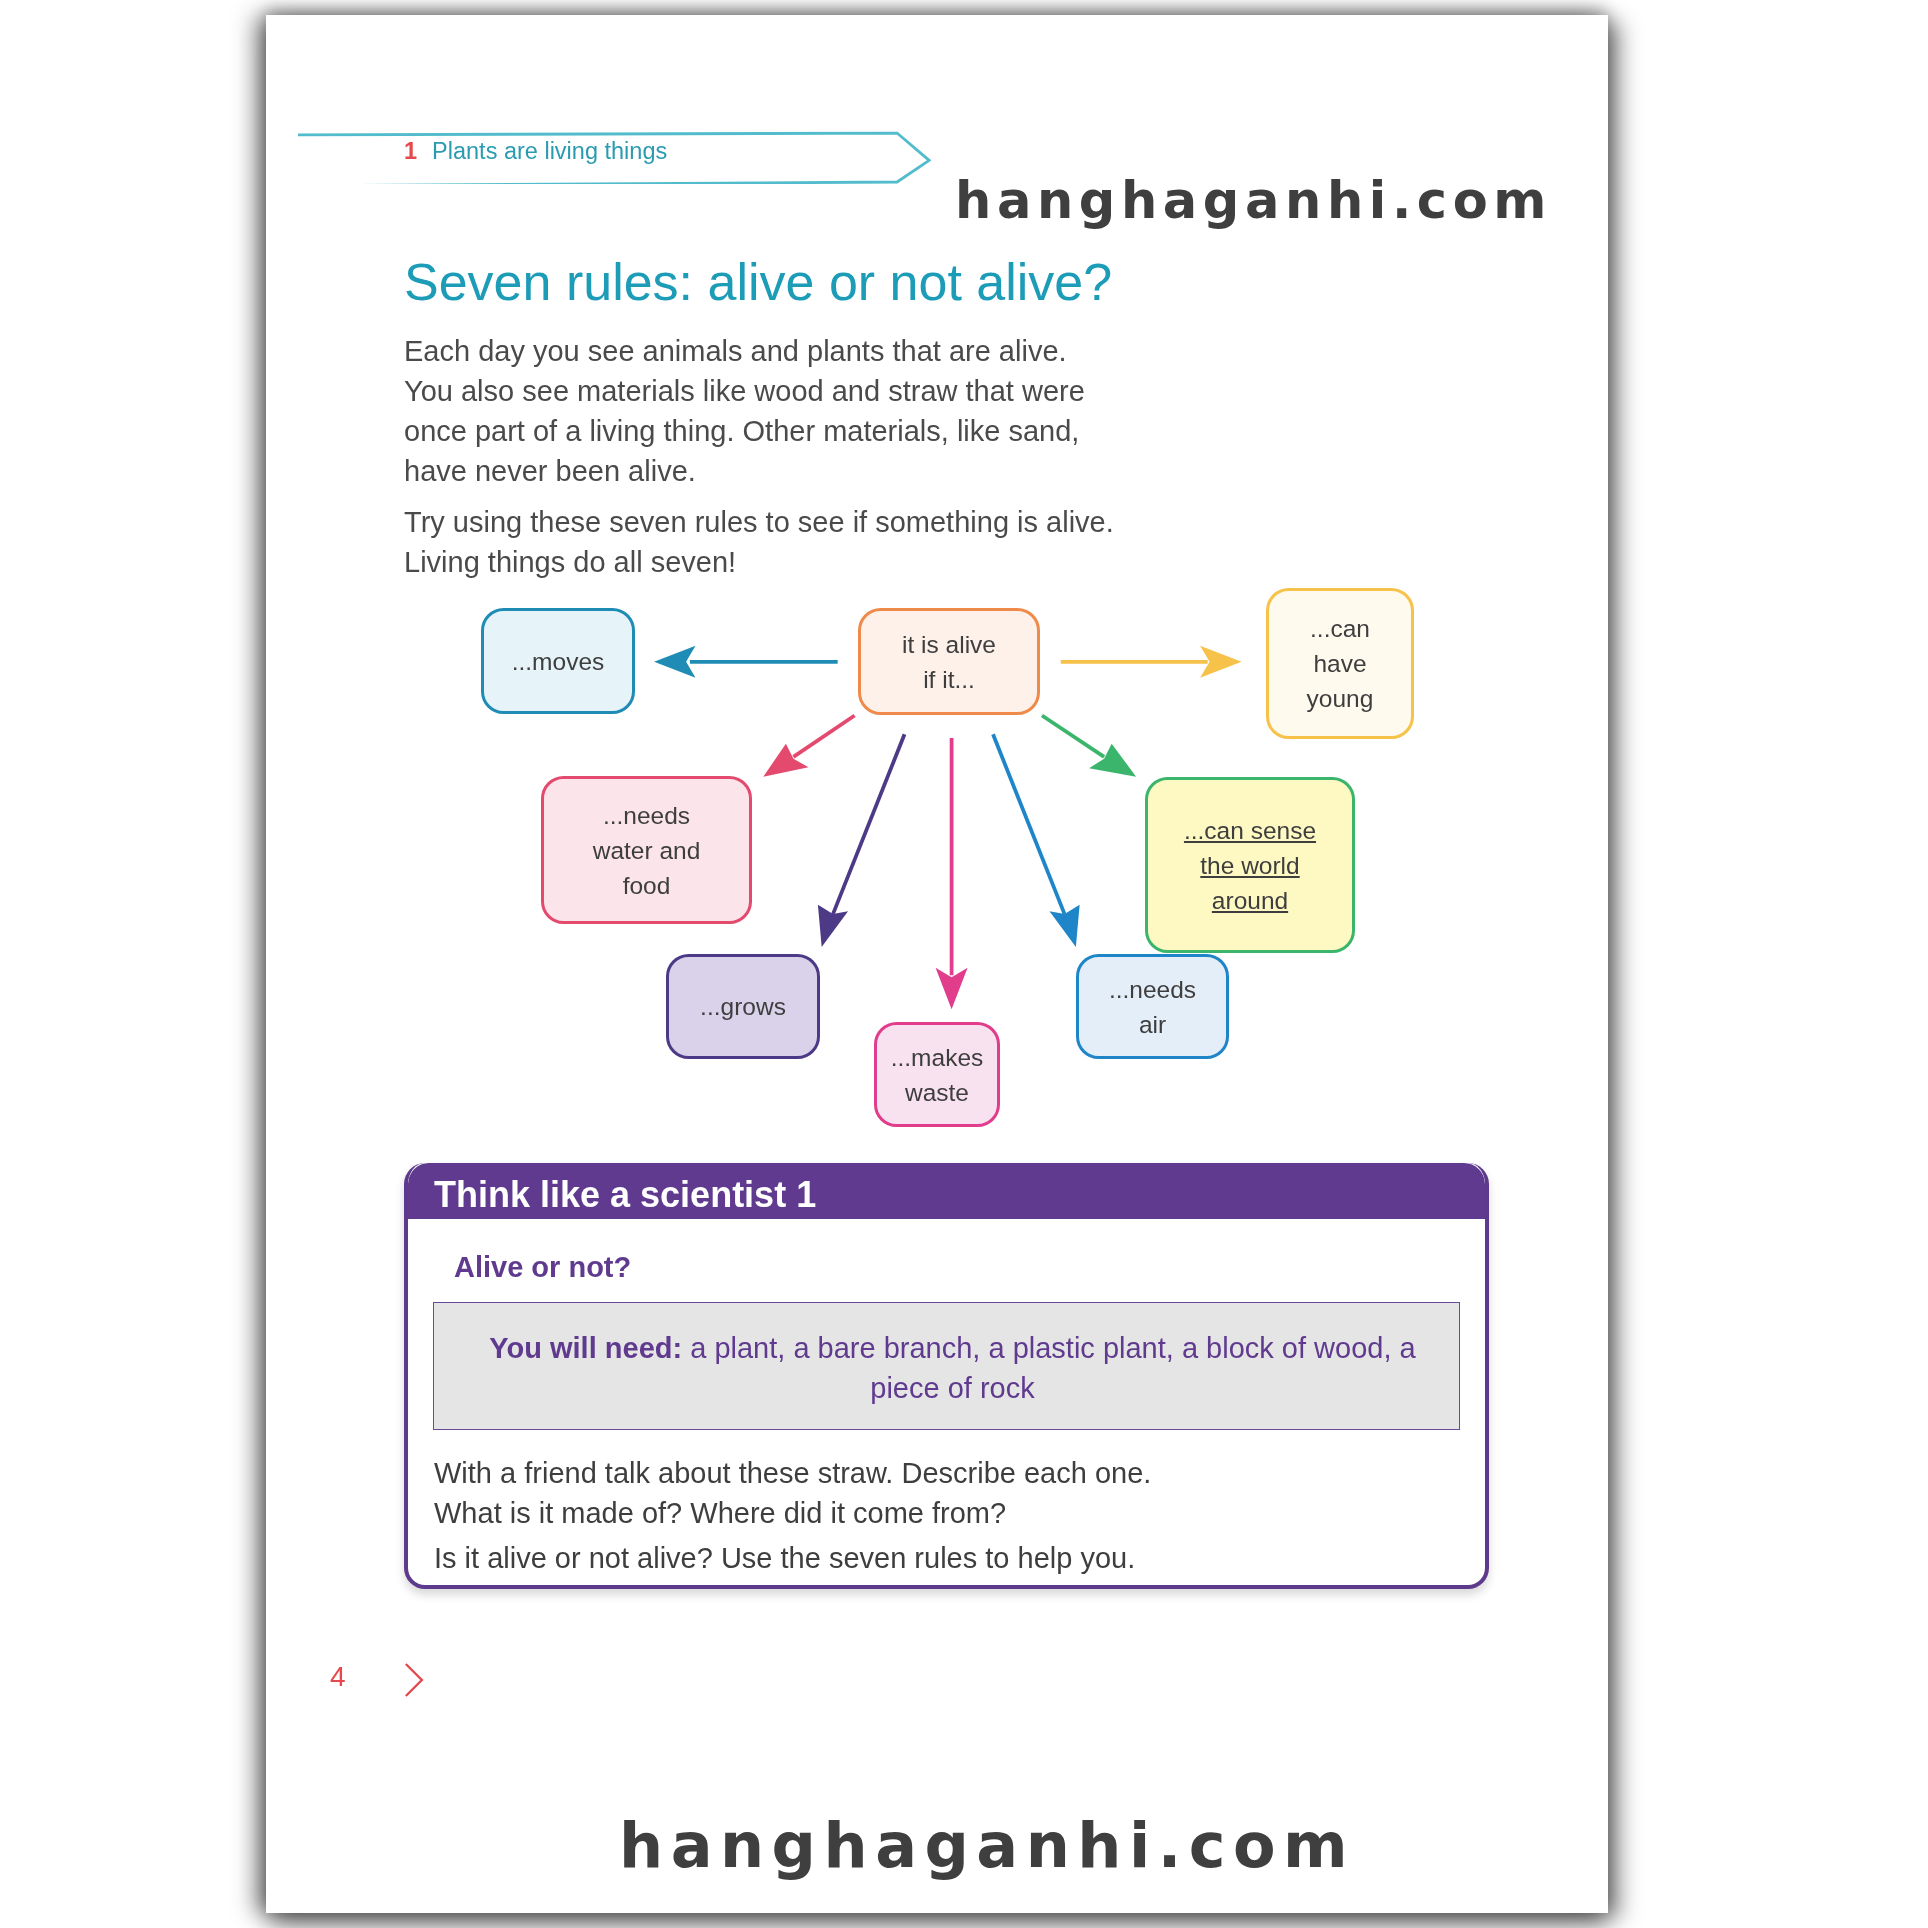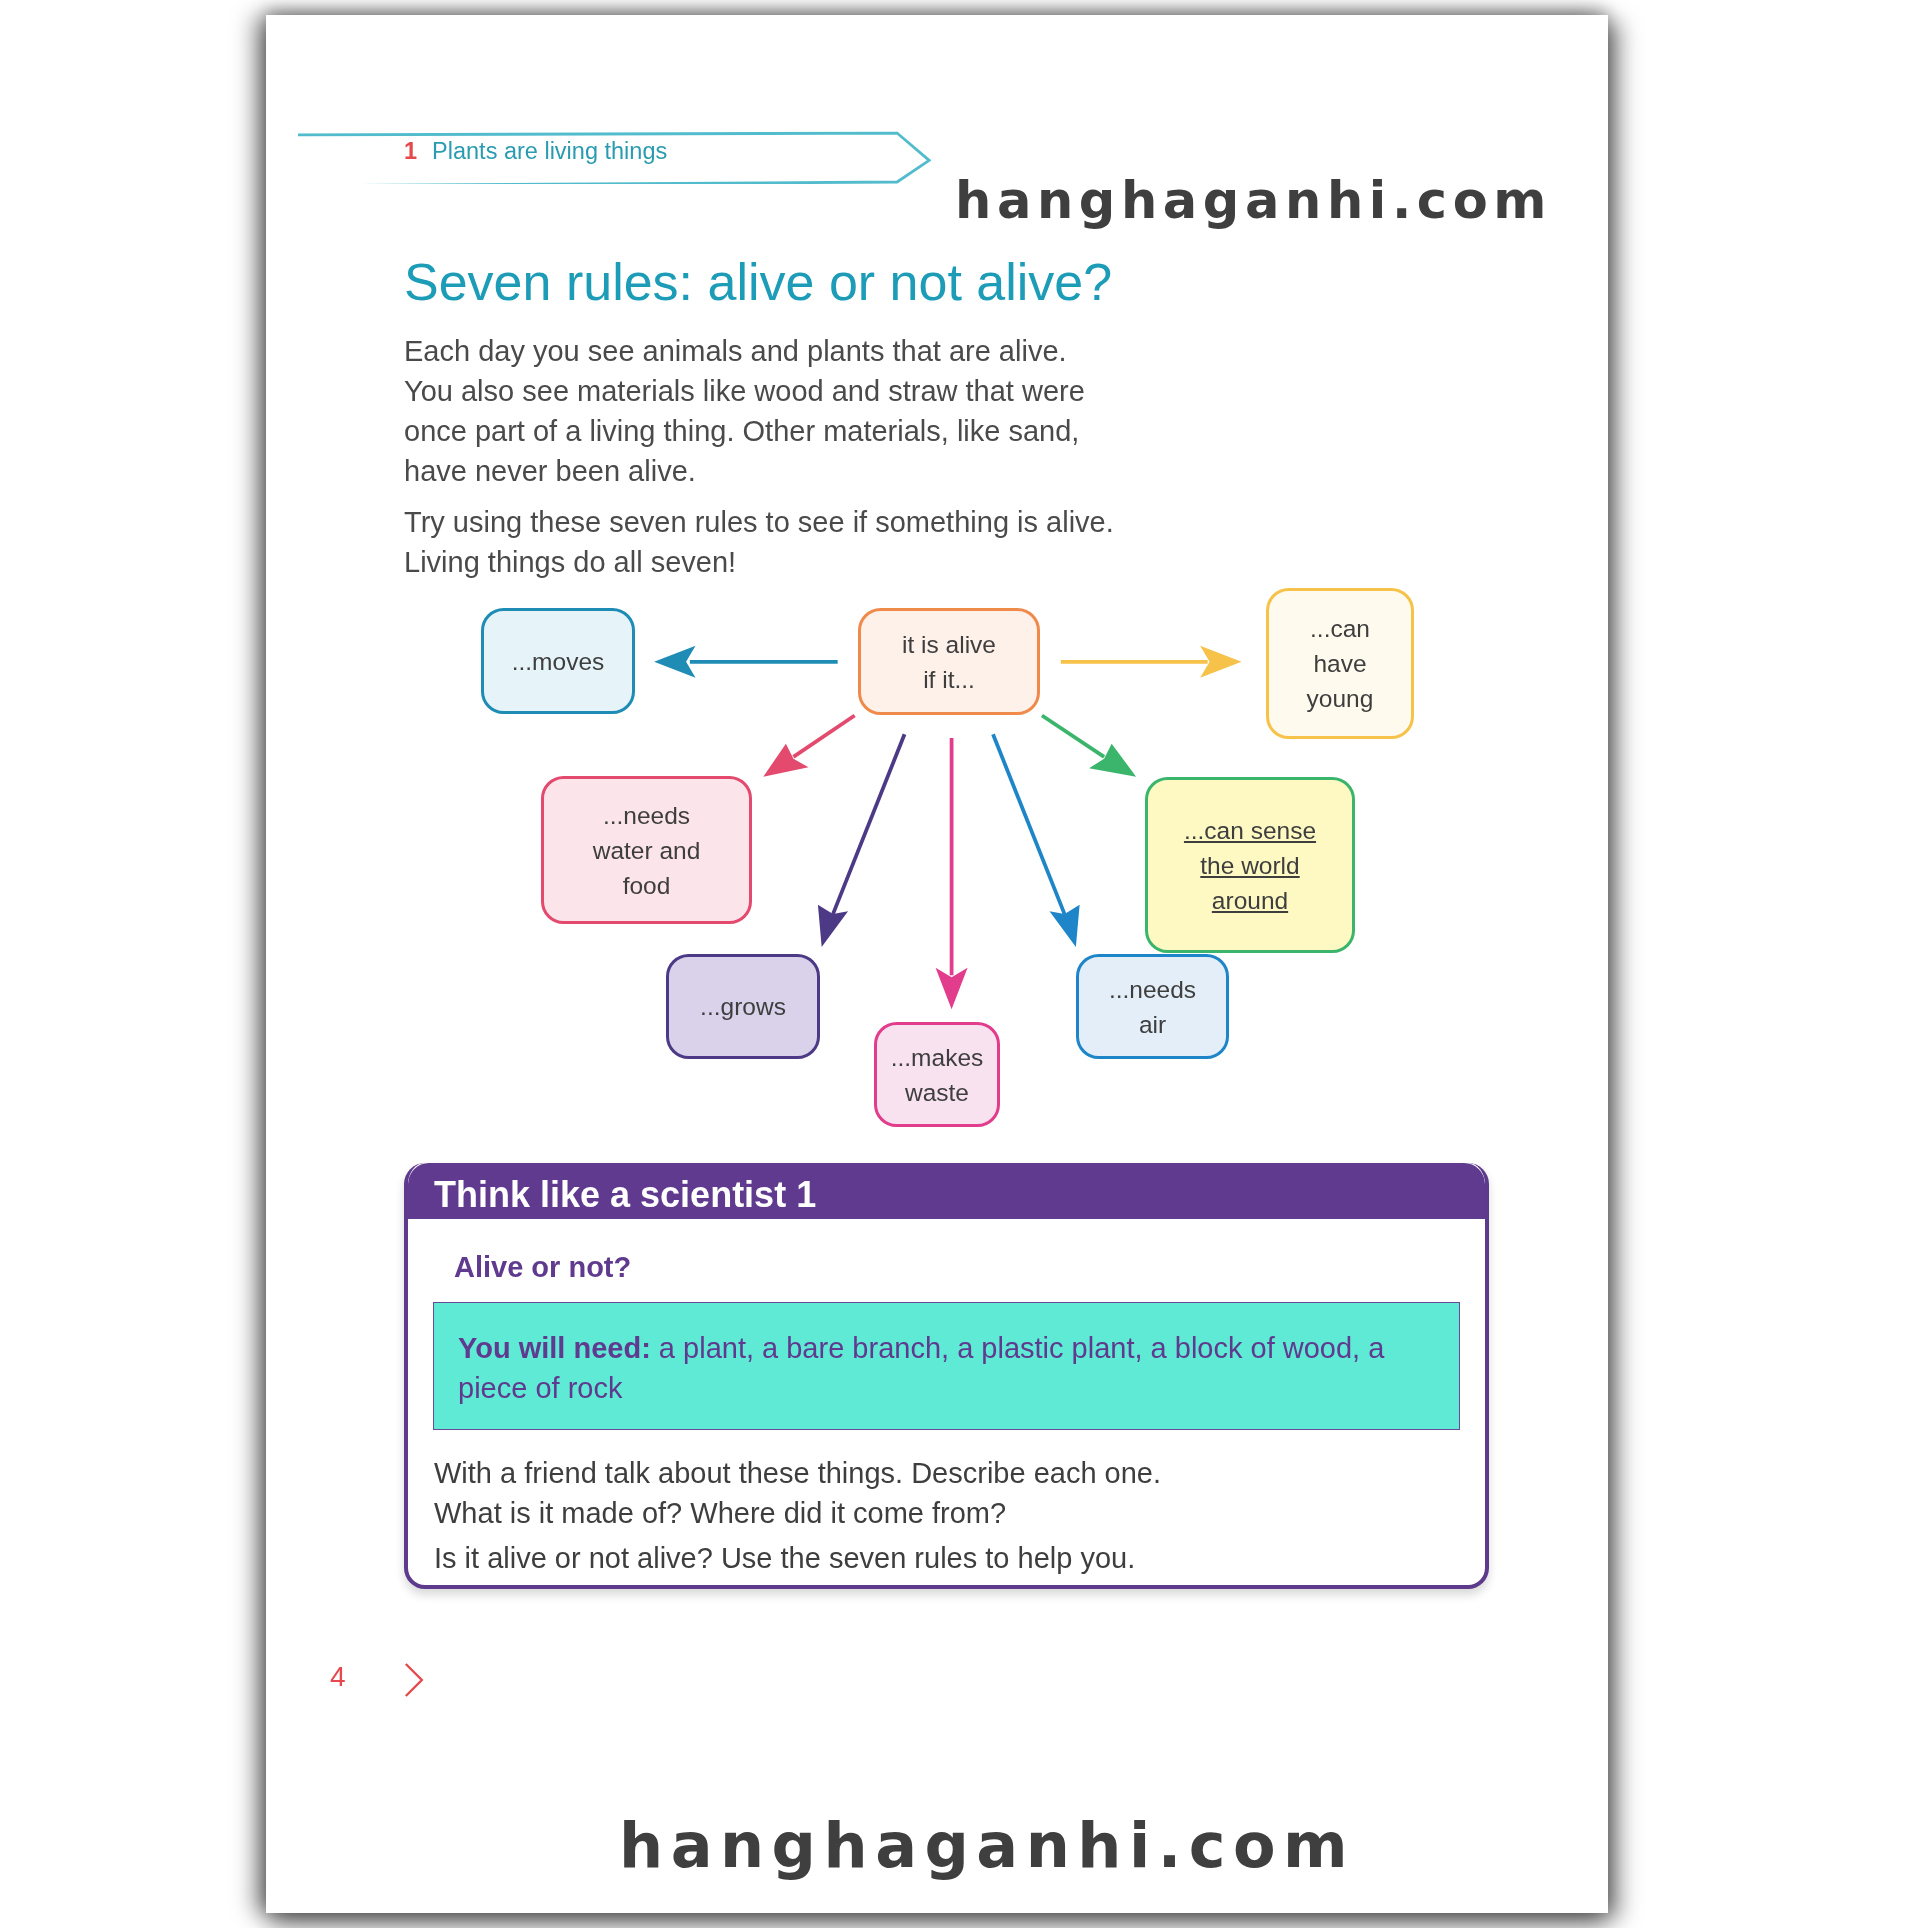--- a/index.html
+++ b/index.html
@@ -68,21 +68,21 @@
   .sci-header-text {
     position:absolute; left:26px; top:11.3px;
     font-family:"Liberation Sans", sans-serif; font-size:36px; font-weight:bold; color:#ffffff; white-space:nowrap;
   }
   .sci-sub {
     position:absolute; left:26px; top:88px;
     font-family:"Liberation Sans", sans-serif; font-size:29px; font-weight:bold; color:#5f3a8e; white-space:nowrap;margin-left:20px;
   }
   .need-box {
     position:absolute; left:24.5px; top:139px; width:1027px; height:128px; box-sizing:border-box;
-    border:1.9px solid #6a4a98; background:#5eead4;
+    border:1.9px solid #6a4a98; background:#e5e5e5;text-align:center;
   }
   .need-text {
     position:absolute; left:24.5px; top:24.5px; width:989px;
     font-family:"Liberation Sans", sans-serif; font-size:29px; color:#5f3a8e; line-height:40px;
   }
   .need-label { font-weight:bold; }
   .sci-para {
     position:absolute; left:26px;
     font-family:"Liberation Sans", sans-serif; font-size:29px; color:#3e3e3e; line-height:40px; white-space:nowrap;
   }
@@ -179,21 +179,21 @@
 waste</div>
 
   <div class="sci-box">
     <div class="sci-header">
       <div class="sci-header-text">Think like a scientist 1</div>
     </div>
     <div class="sci-sub">Alive or not?</div>
     <div class="need-box">
       <div class="need-text"><span class="need-label">You will need:</span><span> a plant, a bare branch, a plastic plant, a block of wood, a piece of rock</span></div>
     </div>
-    <div class="sci-para sp1" style="white-space:pre-line">With a friend talk about these things. Describe each one.
+    <div class="sci-para sp1" style="white-space:pre-line">With a friend talk about these straw. Describe each one.
 What is it made of? Where did it come from?</div>
     <div class="sci-para sp2">Is it alive or not alive? Use the seven rules to help you.</div>
   </div>
 
   <div class="page-num">4</div>
   <svg class="page-chevron" width="22.6" height="38" viewBox="0 0 24 40">
     <polyline points="3,3 20,20 3,37" fill="none" stroke="#e5484d" stroke-width="2.5"></polyline>
   </svg>
 
   <div class="watermark wm-bottom">hanghaganhi.com</div>

